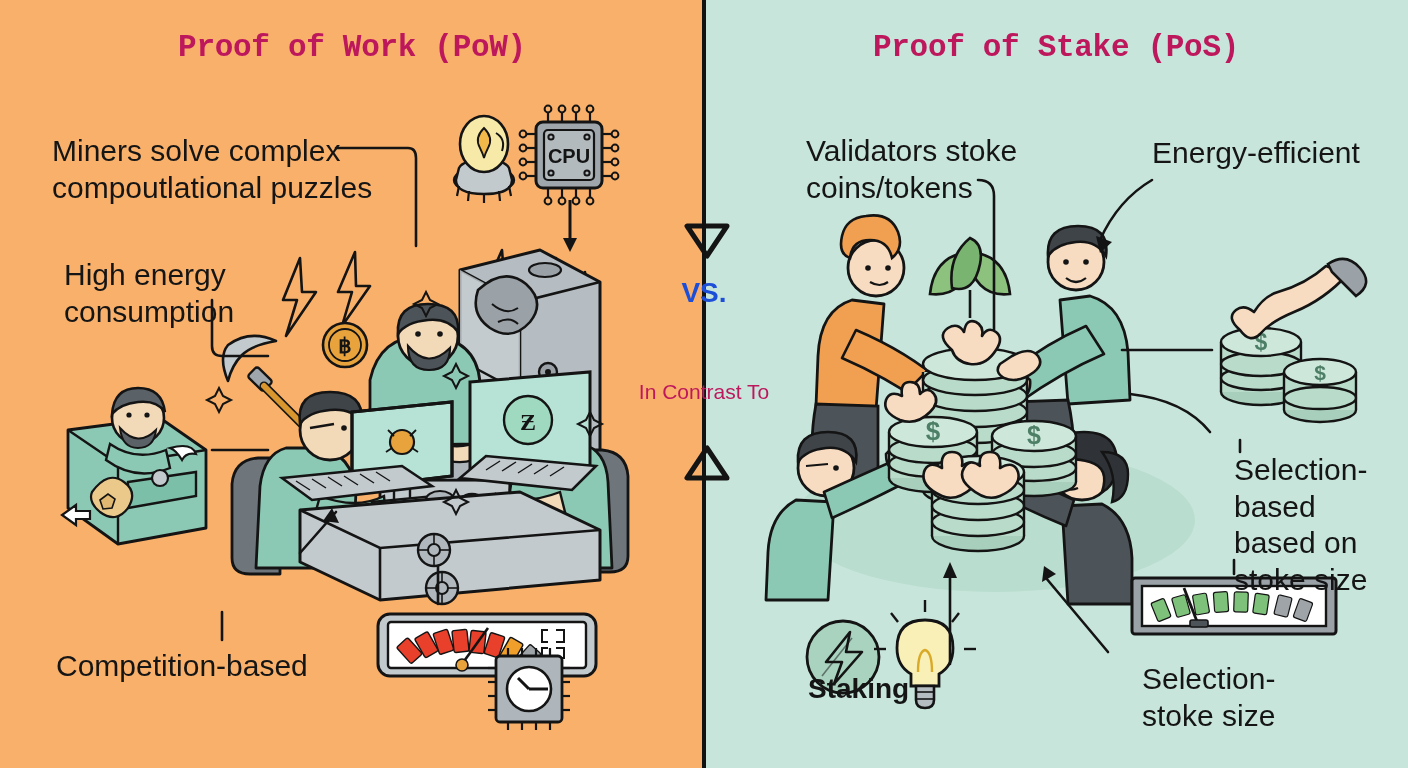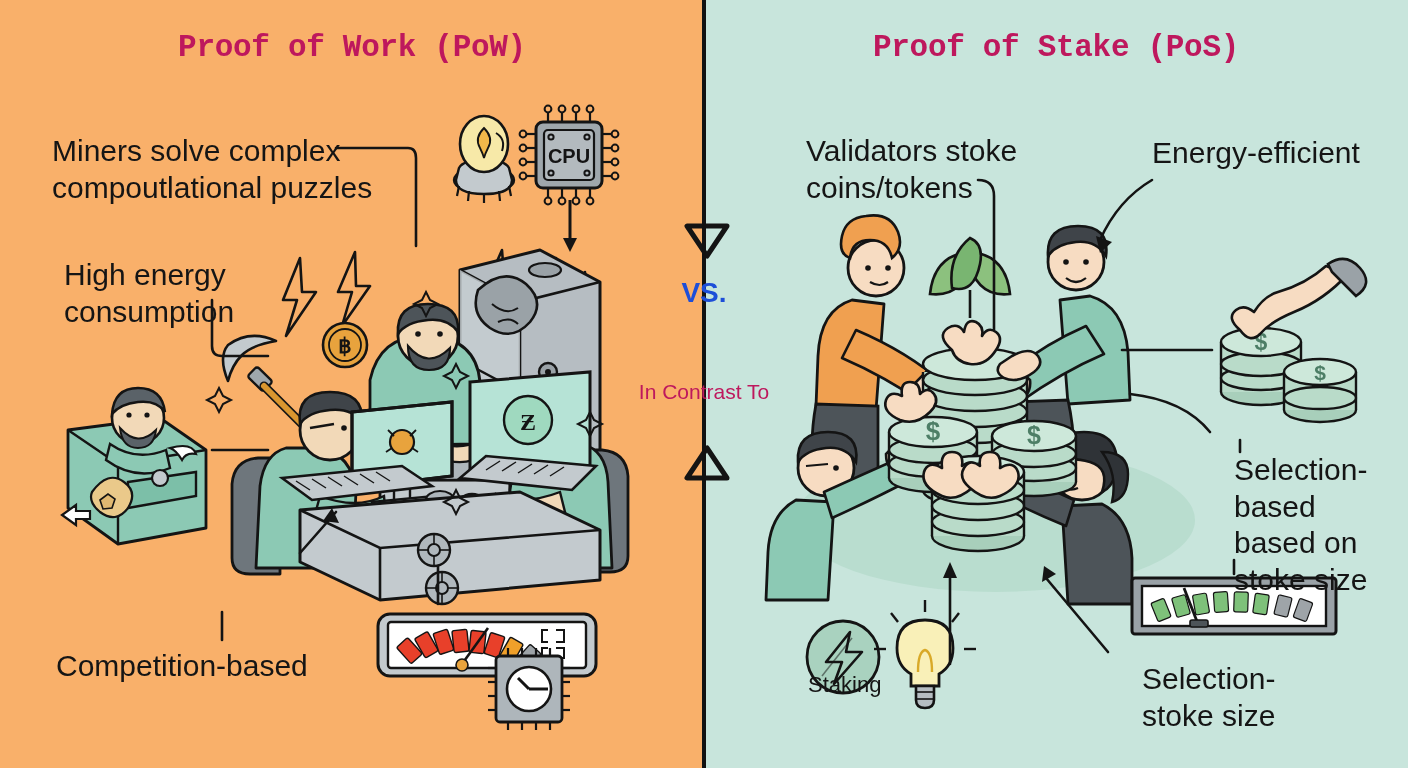--- a/index.html
+++ b/index.html
@@ -605,18 +605,18 @@
   <div class="callout" style="left:806px; top:133px;">Validators stoke
 coins/tokens</div>
 
   <div class="callout" style="left:1202px; top:452px;margin-left:32px;">Selection-based
  based on
 stoke size</div>
 
   <div class="callout" style="left:1142px; top:661px;">Selection-
 stoke size</div>
 
-  <div class="callout" style="left:808px; top:672px; font-size:22px;">Staking</div>
+  <div class="callout" style="left:808px; top:672px; font-size:28px;font-weight:bold;">Staking</div>
 
   <div class="center-label" id="vs-label">VS.</div>
   <div class="center-label" id="contrast-label">In Contrast To</div>
 
 </div>
 
 </body></html>

